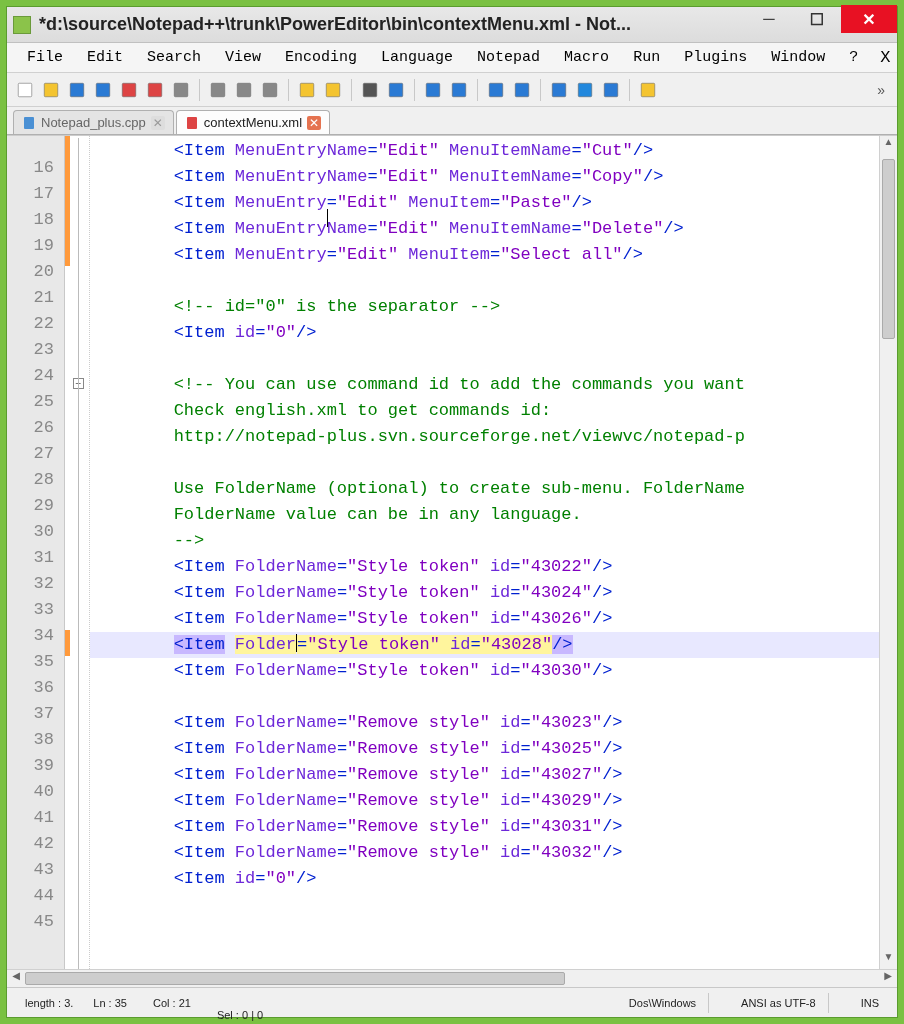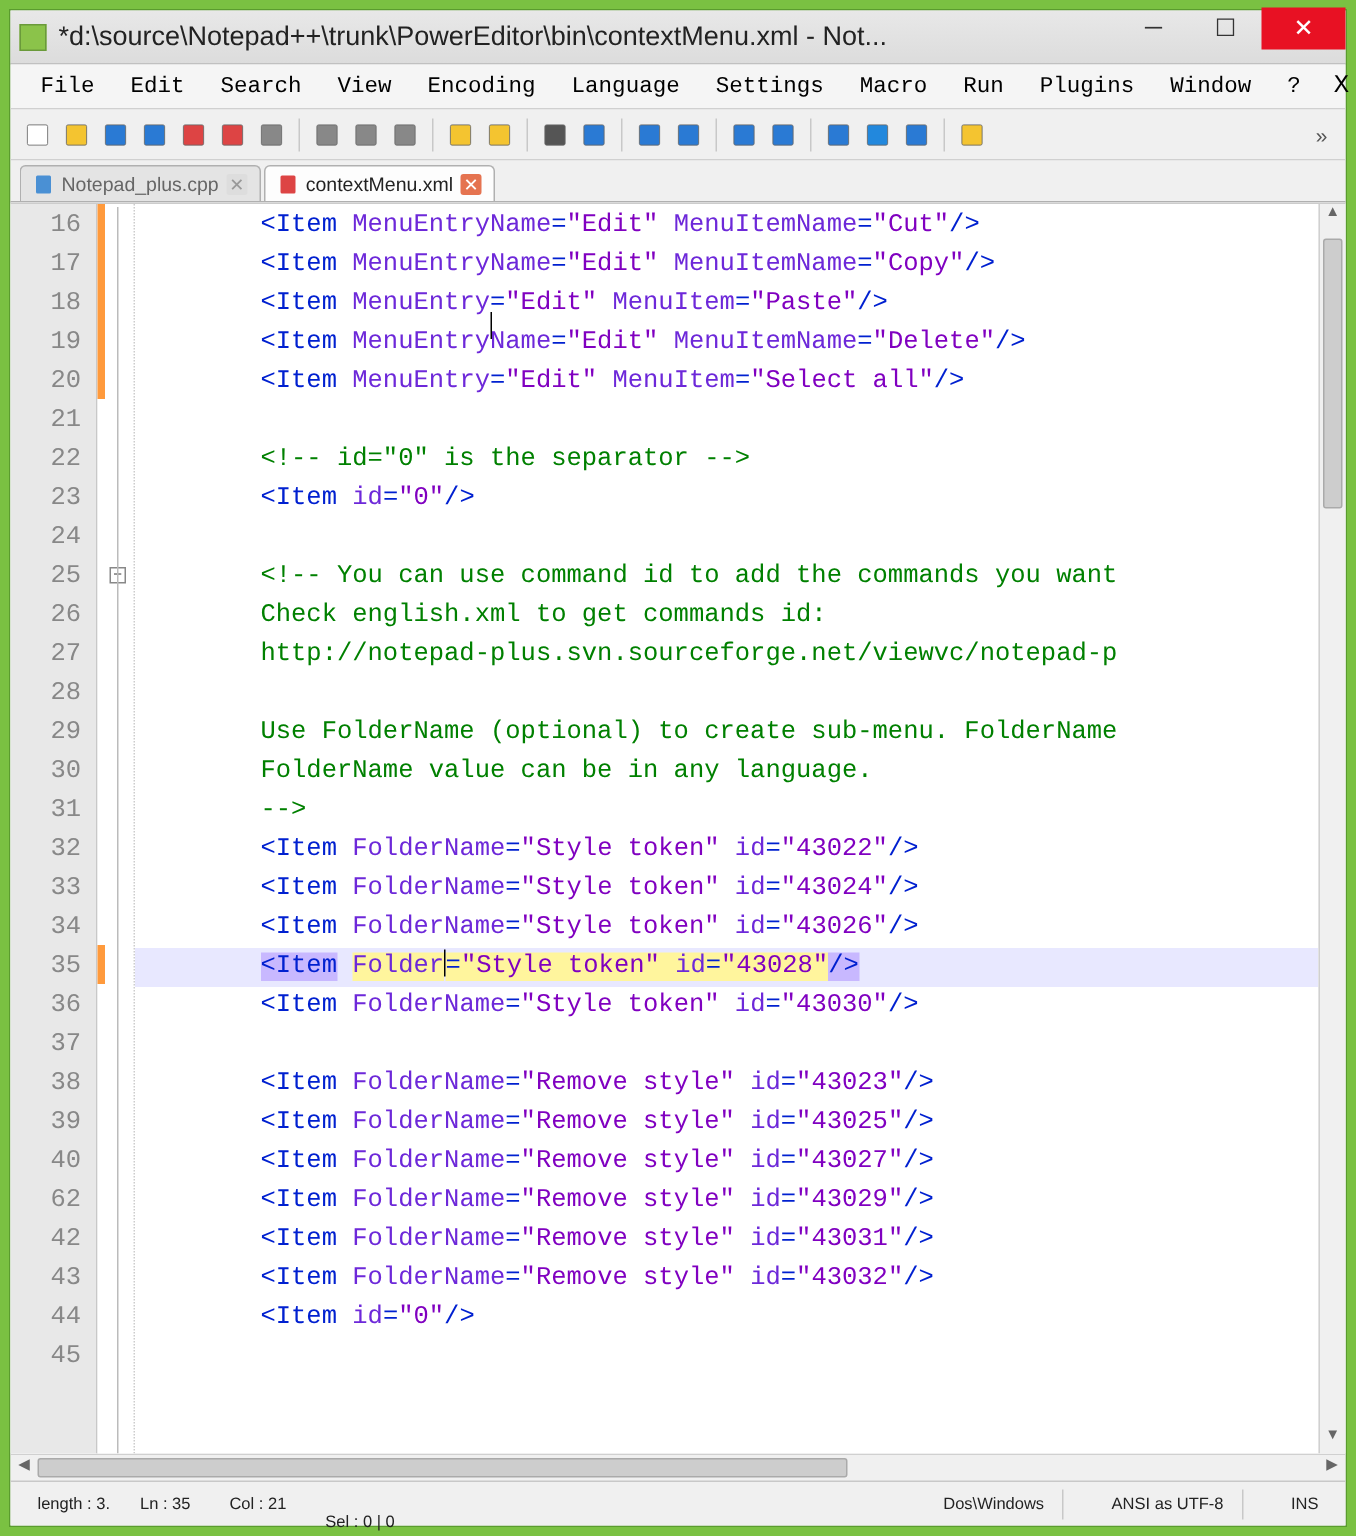--- a/index.html
+++ b/index.html
@@ -20,20 +20,21 @@
   display: flex;
   flex-direction: column;
 }
 .titlebar {
   height: 36px;
   background: linear-gradient(#e8e8e8,#dcdcdc);
   display: flex;
   align-items: center;
   padding: 0 0 0 6px;
   border-bottom: 1px solid #c0c0c0;
+  font-weight: bold;
 }
 .titlebar .app-icon {
   width: 18px; height: 18px;
   background: #8bc34a;
   border: 1px solid #6a9a3a;
   margin-right: 8px;
   display:inline-block;
 }
 .titlebar .title {
   flex: 1;
@@ -114,21 +115,21 @@
   overflow:hidden;
 }
 .gutter {
   width: 58px;
   background: #e8e8e8;
   border-right: 1px solid #c8c8c8;
   font-family: "Consolas","Courier New",monospace;
   font-size: 17px;
   color: #888;
   text-align: right;
-  padding-top: 2px;
+  padding-top: 19px;
 }
 .gutter div { height:26px; line-height:26px; padding-right:10px;}
 .fold-col {
   width:20px;
   background:#fff;
   border-right: 1px dotted #ccc;
   position:relative;
 }
 .fold-mark {
   position:absolute;
@@ -213,21 +214,21 @@
     </div>
   </div>
 
   <div class="menubar" id="menubar">
   <span>File</span>
       <span>Edit</span>
       <span>Search</span>
       <span>View</span>
       <span>Encoding</span>
       <span>Language</span>
-      <span>Settings</span>
+      <span>Notepad</span>
       <span>Macro</span>
       <span>Run</span>
       <span>Plugins</span>
       <span>Window</span>
       <span>?</span>
       <span class="close-doc">X</span>
     </div>
 
   <div class="toolbar" id="toolbar">
   <div class="tb-btn">
@@ -387,21 +388,21 @@
         <div>31</div>
         <div>32</div>
         <div>33</div>
         <div>34</div>
         <div>35</div>
         <div>36</div>
         <div>37</div>
         <div>38</div>
         <div>39</div>
         <div>40</div>
-        <div>62</div>
+        <div>41</div>
         <div>42</div>
         <div>43</div>
         <div>44</div>
         <div>45</div>
       </div>
     <div class="change-col" id="changecol">
         <div class="cm mod"></div>
         <div class="cm mod"></div>
         <div class="cm mod"></div>
         <div class="cm mod"></div>

